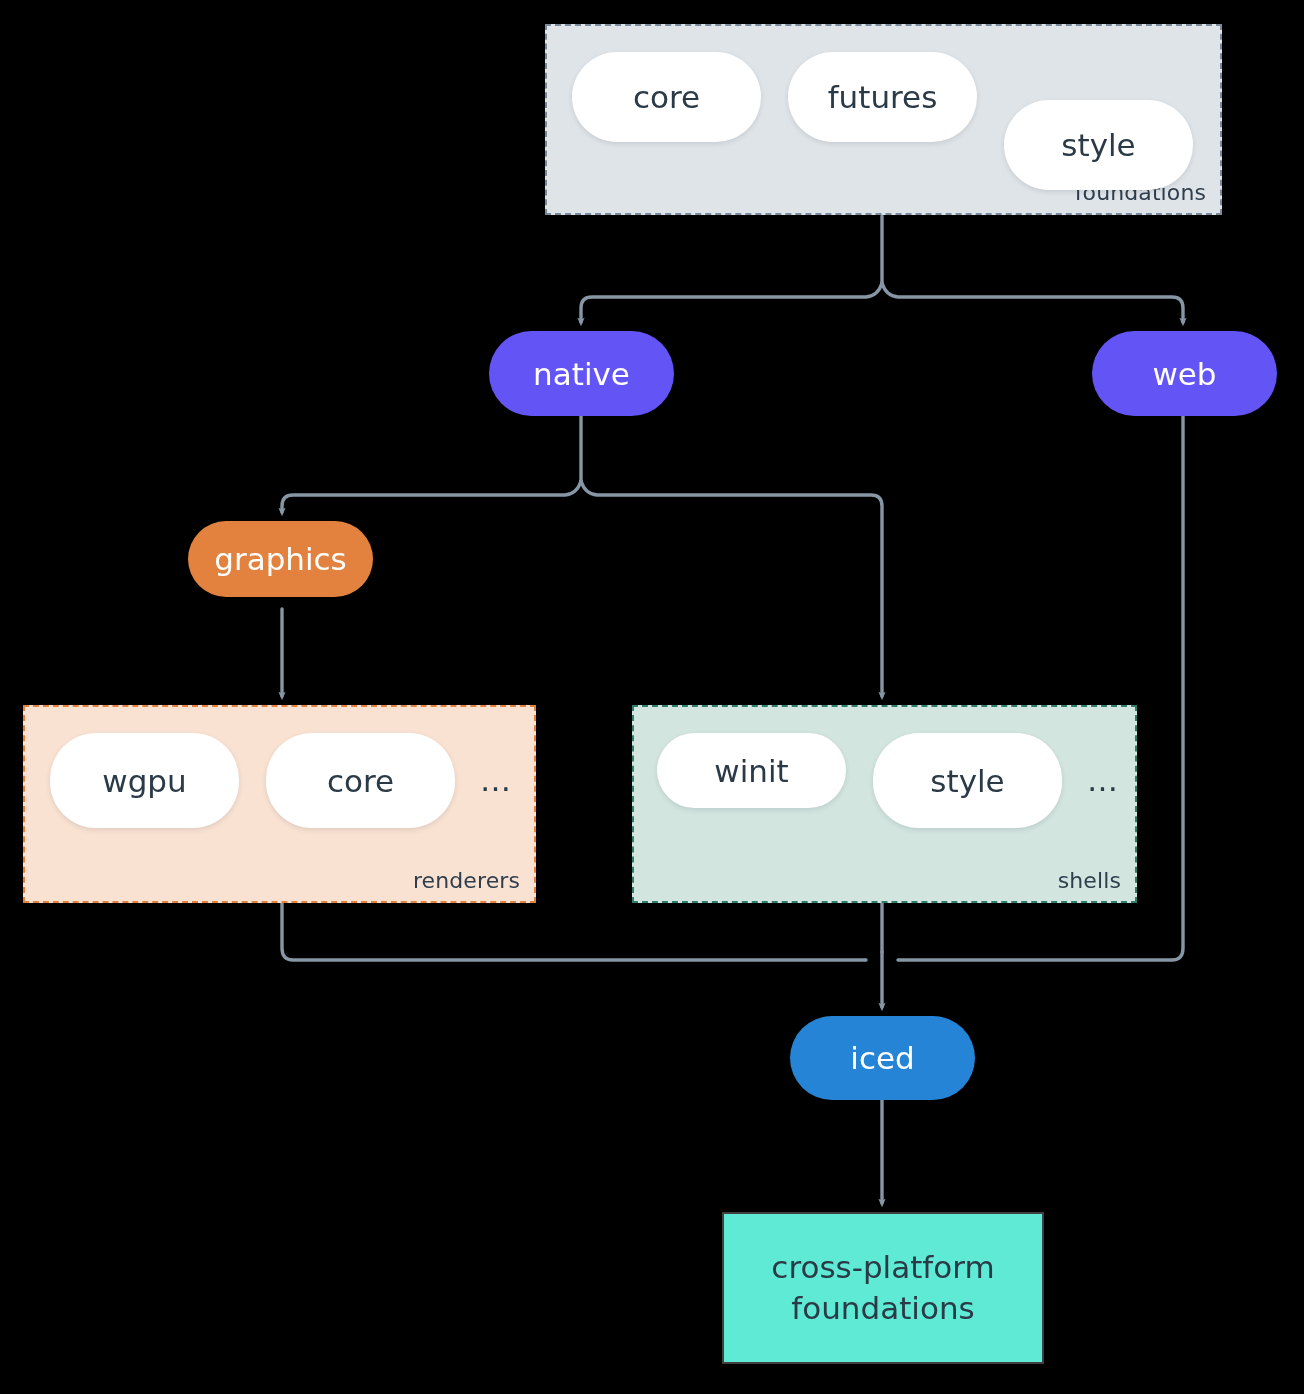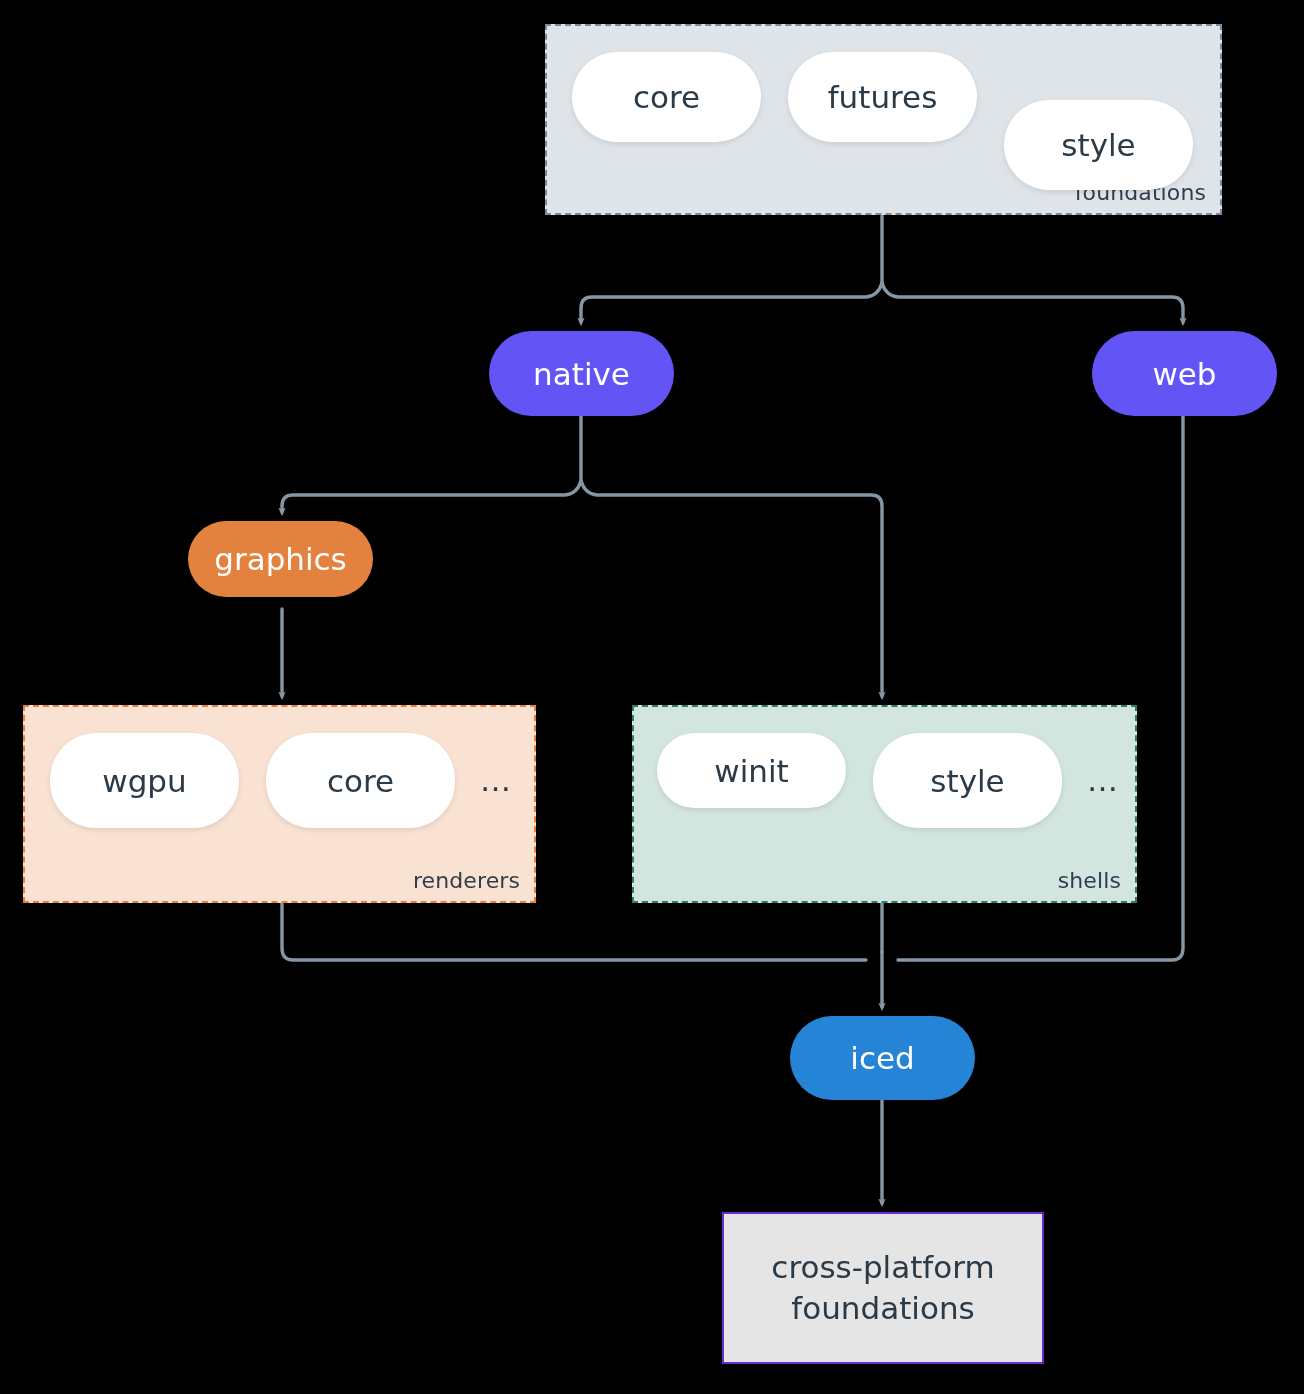--- a/index.html
+++ b/index.html
@@ -117,22 +117,22 @@
   #node-graphics { left: 188px;  top: 521px;  width: 185px; height: 76px; background: #e2823e; }
   #node-iced     { left: 790px;  top: 1016px; width: 185px; height: 84px; background: #2584d5; }
 
   
   #node-application {
     position: absolute;
     left: 722px;
     top: 1212px;
     width: 322px;
     height: 152px;
-    background: #e5e5e5;
-    border: 2px solid #6d28d9;
+    background: #5eead4;
+    border: 2px solid #404040;
     box-sizing: border-box;
     display: flex;
     flex-direction: column;
     align-items: center;
     justify-content: center;
     font-size: 31px;
     color: #2b3a47;
     line-height: 1.32;
   }
   #node-application span { display: block; }

